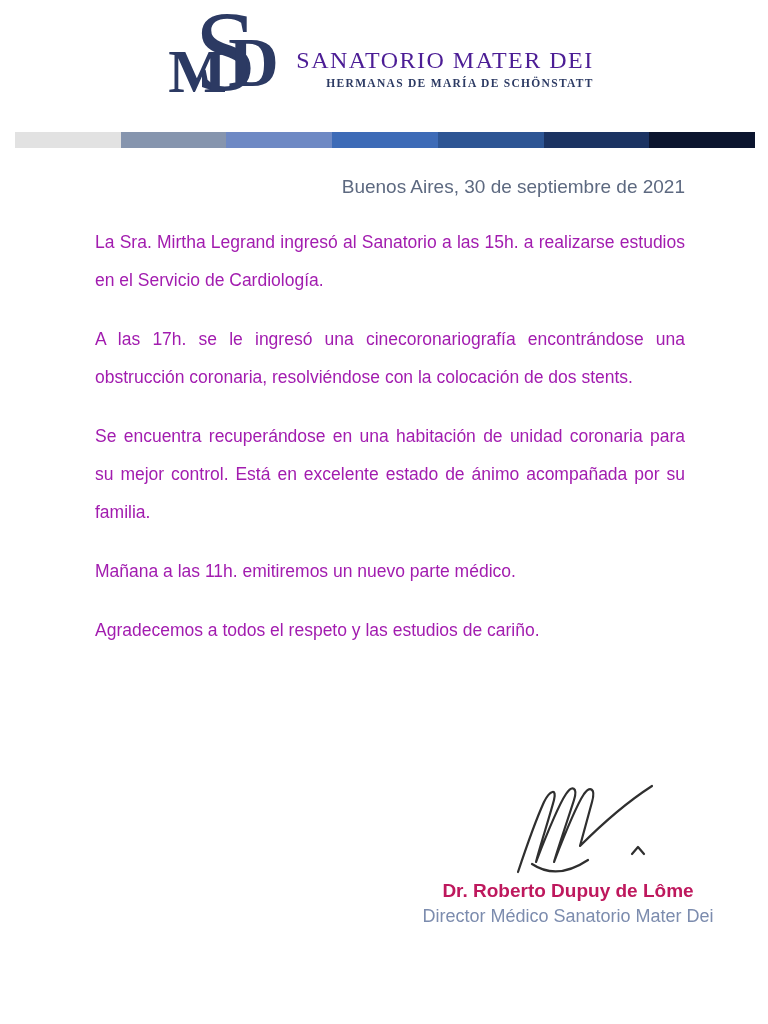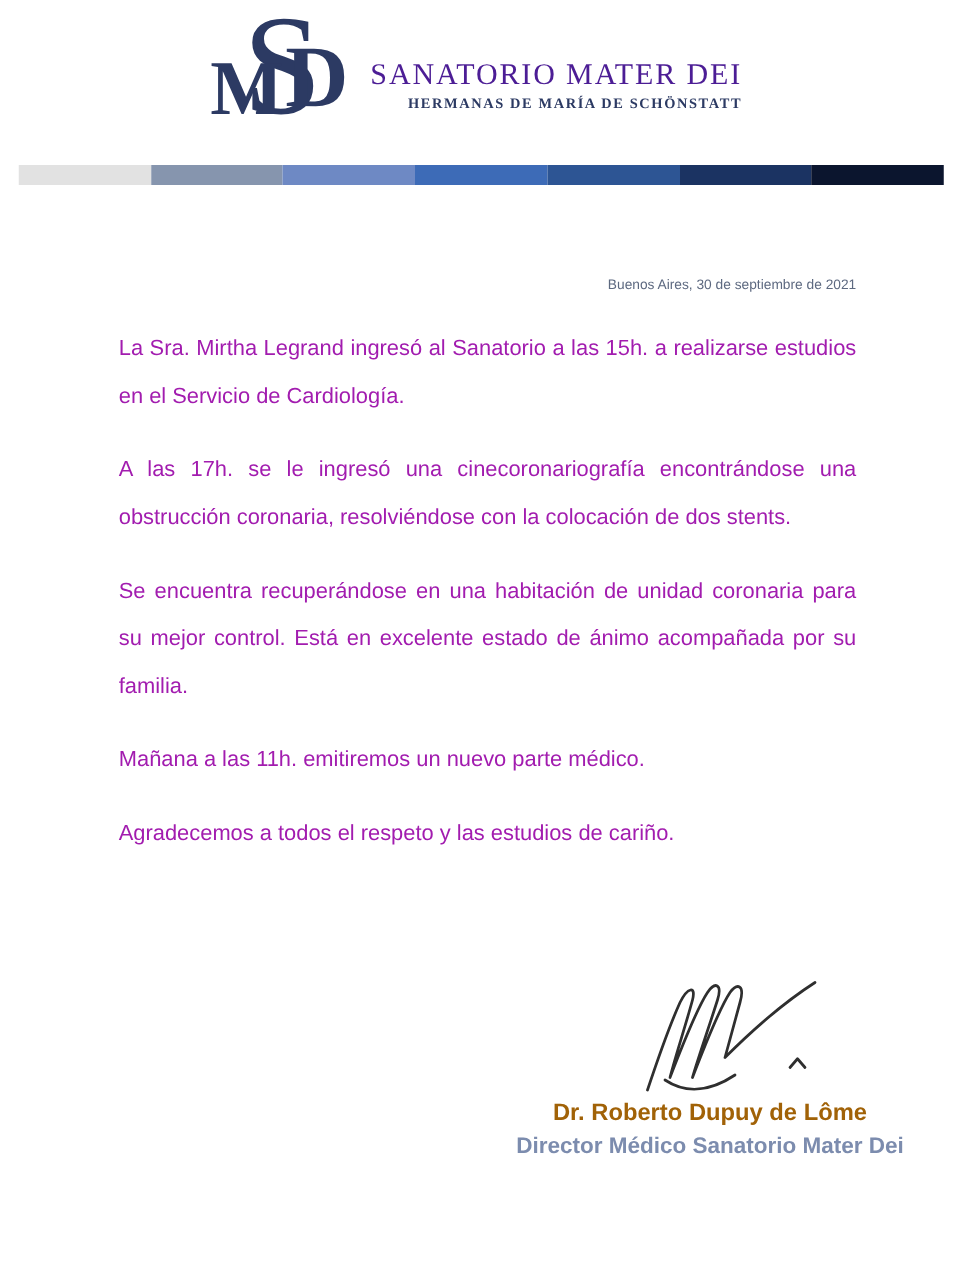--- a/index.html
+++ b/index.html
@@ -33,40 +33,40 @@
     font-size:11.5px; font-weight:700; color:#2c3a63;
     letter-spacing:1.3px; margin-top:3px; white-space:nowrap;text-align:right;
   }
 
   
   .bar { margin:16px 13px 0 15px; height:16px; display:flex; }
   .bar-seg { flex:1 1 0; }
 
   
   .content { margin:0 83px 0 95px; }
-  .dateline { margin-top:74px; text-align:right; font-size:11px; color:#5d6980; }
+  .dateline { margin-top:28px; text-align:right; font-size:19px; color:#5d6980; }
   .doc-title {
     margin:30px 0 0 0; font-size:18.5px; font-weight:700;
     color:#24345c; letter-spacing:0.4px;
   }
   .paragraphs { margin-top:25px; }
   .para {
     font-size:17.5px; color:#a21caf;
     line-height:38px; text-align:justify; text-align-last:left;
     margin:0 0 21px 0;
   }
 
   
   .signature-block {
     position:absolute; top:782px; right:40px; width:320px;
     text-align:center;
   }
   .signature-svg { display:block; margin:0 auto; transform:translateX(16px); }
-  .sig-name  { margin-top:2px; font-size:19px; font-weight:700; color:#a16207; white-space:nowrap; }
-  .sig-role  { margin-top:4px; font-size:18px; color:#7c8cae; white-space:nowrap;font-weight:bold; }
+  .sig-name  { margin-top:2px; font-size:19px; font-weight:700; color:#be185d; white-space:nowrap; }
+  .sig-role  { margin-top:4px; font-size:18px; color:#7c8cae; white-space:nowrap; }
 </style>
 </head>
 <body>
 
 <div class="page">
 
   <header class="letterhead">
     <div class="logo">
       <div class="monogram">
         <span class="mono-s">S</span>

